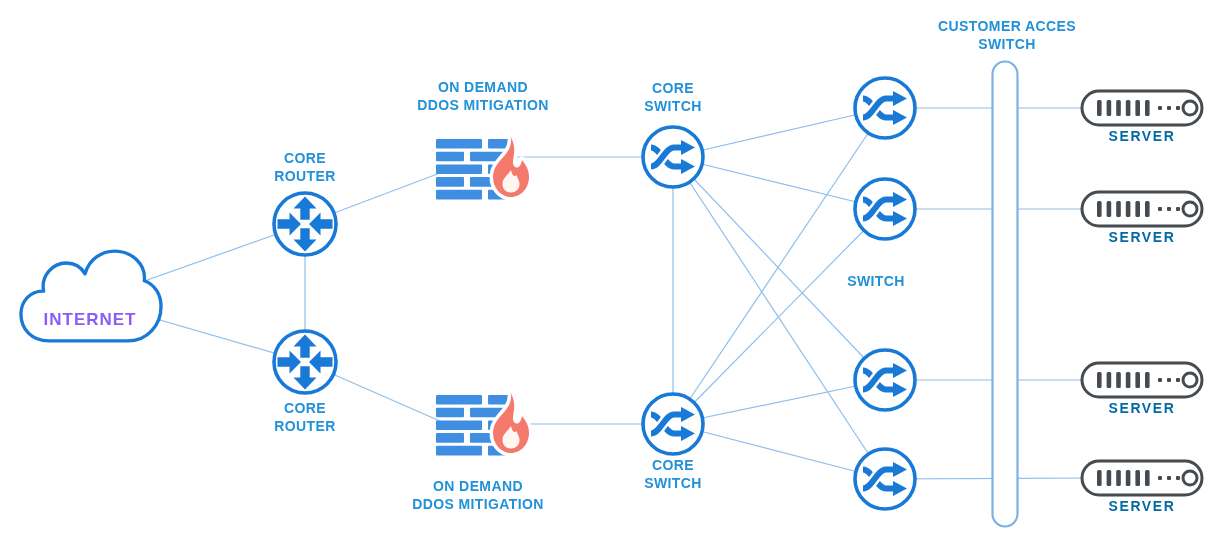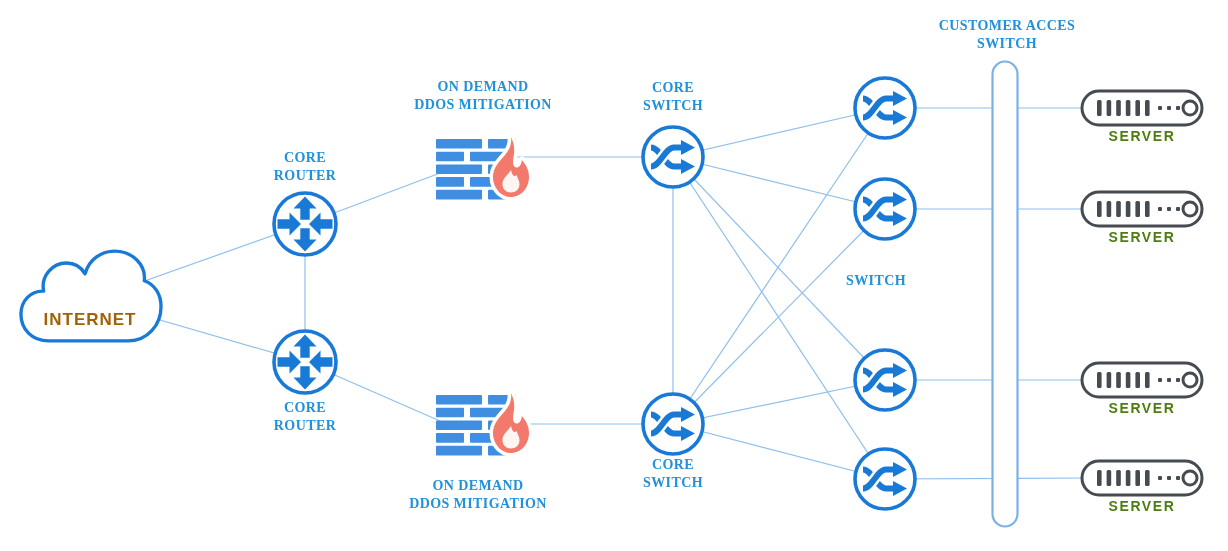--- a/index.html
+++ b/index.html
@@ -7,30 +7,30 @@
     position:relative;width:1228px;height:551px;background:#fff;overflow:hidden;
     font-family:"Liberation Sans",sans-serif;
   }
   #links{position:absolute;left:0;top:0;width:1228px;height:551px;}
   .node{position:absolute;}
   .lbl{
     position:absolute;text-align:center;
     font:bold 14px/18px "Liberation Sans",sans-serif;
     color:#2191d9;letter-spacing:.4px;
   }
-  .lbl span{display:block;font-family:Liberation Serif, serif;}
+  .lbl span{display:block;}
   .cloud-lbl{
     position:absolute;text-align:center;
     font:bold 17px/20px "Liberation Sans",sans-serif;
-    color:#a16207;letter-spacing:1px;
+    color:#8b5cf6;letter-spacing:1px;
   }
   .srv-lbl{
     position:absolute;text-align:center;
     font:bold 14px/18px "Liberation Sans",sans-serif;
-    color:#4d7c0f;letter-spacing:1.6px;
+    color:#0369a1;letter-spacing:1.6px;
   }
 </style>
 </head>
 <body>
 
 <div id="canvas">
 
   <svg width="0" height="0" style="position:absolute">
     <defs>
       <g id="sym-router">

